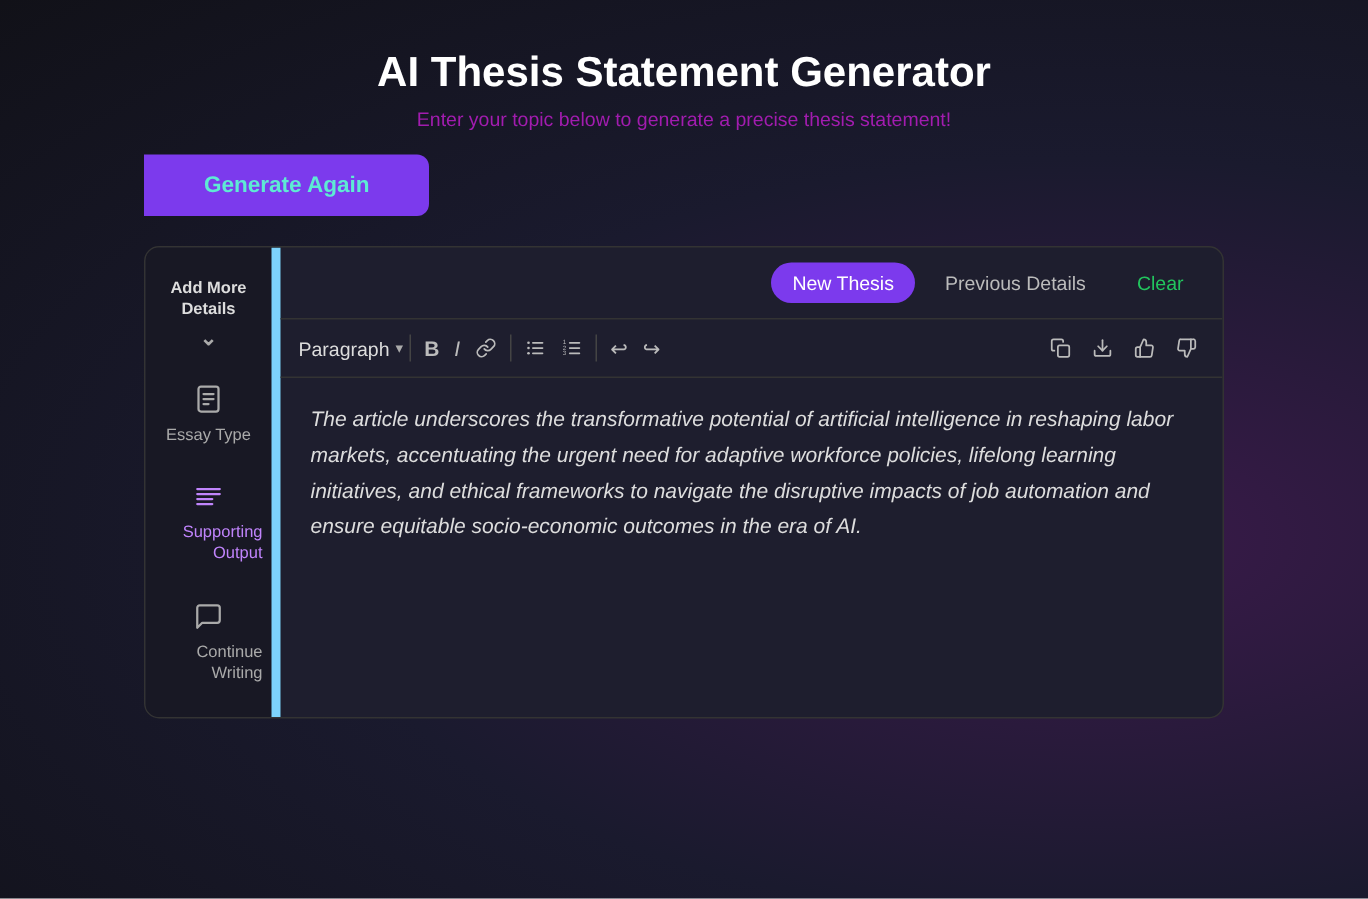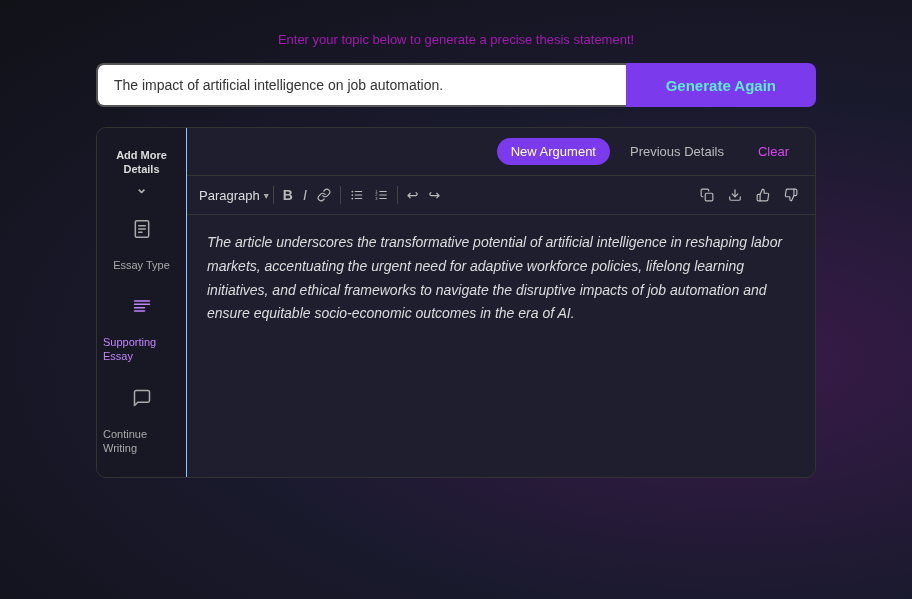--- a/index.html
+++ b/index.html
@@ -70,21 +70,21 @@
       background: #1e1e2e;
       border-radius: 10px;
       overflow: hidden;
       border: 1px solid #333;
     }
 
     
     .sidebar {
       width: 90px;
       background: #181824;
-      border-right: 1px solid #7dd3fc;
+      border-right: 6px solid #7dd3fc;
       display: flex;
       flex-direction: column;
       align-items: center;
       padding: 12px 0;
       gap: 4px;
     }
 
     .sidebar-add {
       display: flex;
       flex-direction: column;
@@ -103,24 +103,24 @@
       color: #aaa;
       margin-top: 2px;
     }
 
     .sidebar-item {
       display: flex;
       flex-direction: column;
       align-items: center;
       font-size: 11px;
       color: #aaa;
-      text-align: left;
+      text-align: right;
       padding: 10px 6px;
       cursor: pointer;
-      gap: 16px;
+      gap: 4px;
       width: 100%;
     }
 
     .sidebar-item.active {
       color: #c084fc;
     }
 
     .sidebar-icon {
       font-size: 18px;
       line-height: 1;
@@ -160,21 +160,21 @@
       color: #fff;
     }
 
     .tab-btn.inactive {
       background: transparent;
       color: #bbb;
     }
 
     .tab-btn.clear {
       background: transparent;
-      color: #d946ef;
+      color: #22c55e;
     }
 
     
     .editor-toolbar {
       display: flex;
       align-items: center;
       padding: 8px 12px;
       border-bottom: 1px solid #333;
       gap: 0;
     }
@@ -229,25 +229,25 @@
       color: #ddd;
       line-height: 1.7;
       flex: 1;
       font-style: italic;
     }
   </style>
 </head>
 <body>
 
 <div class="header">
+  <div class="header-title">AI Thesis Statement Generator</div>
   <div class="header-subtitle">Enter your topic below to generate a precise thesis statement!</div>
 </div>
 
 <div class="search-bar">
-  <input class="search-input" type="text" value="The impact of artificial intelligence on job automation." style="">
   <button class="generate-btn">Generate Again</button>
 </div>
 
 <div class="main-container">
 
   <div class="sidebar">
     <div class="sidebar-add">
       <span>Add More Details</span>
       <span class="chevron">⌄</span>
     </div>
@@ -267,38 +267,38 @@
 
     <div class="sidebar-item active">
       <span class="sidebar-icon">
         <svg width="20" height="20" viewBox="0 0 24 24" fill="none" stroke="#c084fc" stroke-width="1.8" stroke-linecap="round" stroke-linejoin="round">
           <line x1="3" y1="6" x2="21" y2="6"></line>
           <line x1="3" y1="10" x2="21" y2="10"></line>
           <line x1="3" y1="14" x2="15" y2="14"></line>
           <line x1="3" y1="18" x2="15" y2="18"></line>
         </svg>
       </span>
-      <span class="sidebar-label" style="color:#c084fc;">Supporting Essay</span>
+      <span class="sidebar-label" style="color:#c084fc;">Supporting Output</span>
     </div>
 
 
     <div class="sidebar-item">
       <span class="sidebar-icon">
         <svg width="20" height="20" viewBox="0 0 24 24" fill="none" stroke="#aaa" stroke-width="1.8" stroke-linecap="round" stroke-linejoin="round">
           <path d="M21 15a2 2 0 0 1-2 2H7l-4 4V5a2 2 0 0 1 2-2h14a2 2 0 0 1 2 2z"></path>
         </svg>
       </span>
       <span class="sidebar-label">Continue Writing</span>
     </div>
   </div>
 
   <div class="content-area">
 
     <div class="tabs-bar">
-      <button class="tab-btn active">New Argument</button>
+      <button class="tab-btn active">New Thesis</button>
       <button class="tab-btn inactive">Previous Details</button>
       <button class="tab-btn clear">Clear</button>
     </div>
 
     <div class="editor-toolbar">
       <div class="format-select">
         <span>Paragraph</span>
         <span class="arrow">▾</span>
       </div>
       <div class="toolbar-divider"></div>

